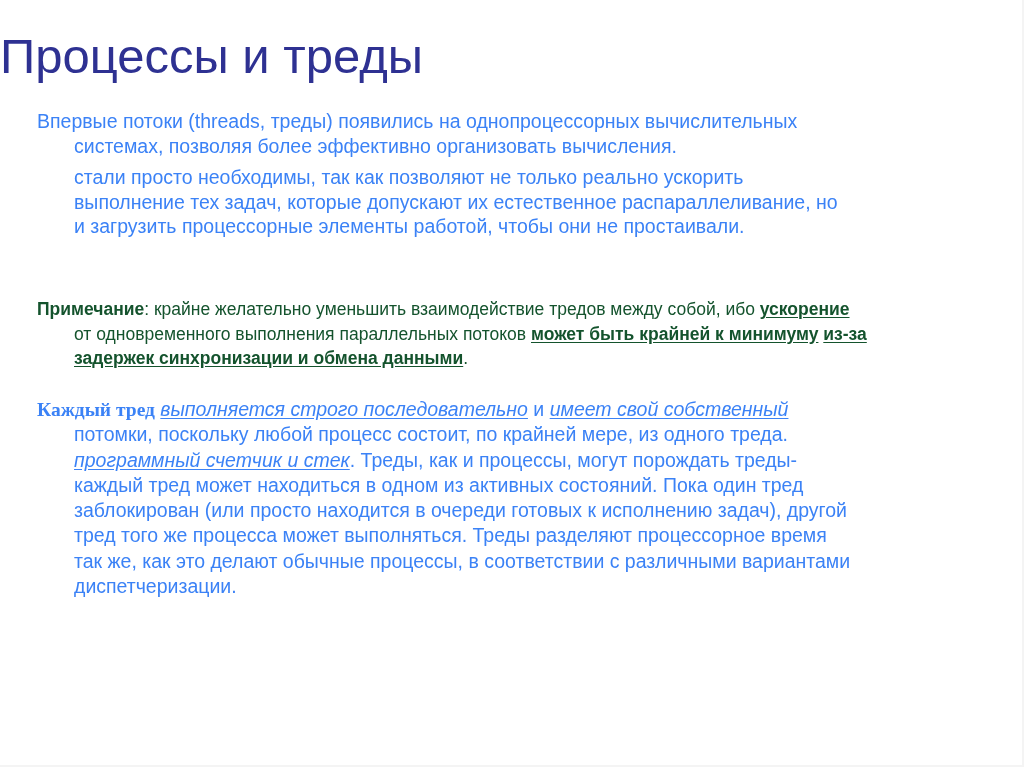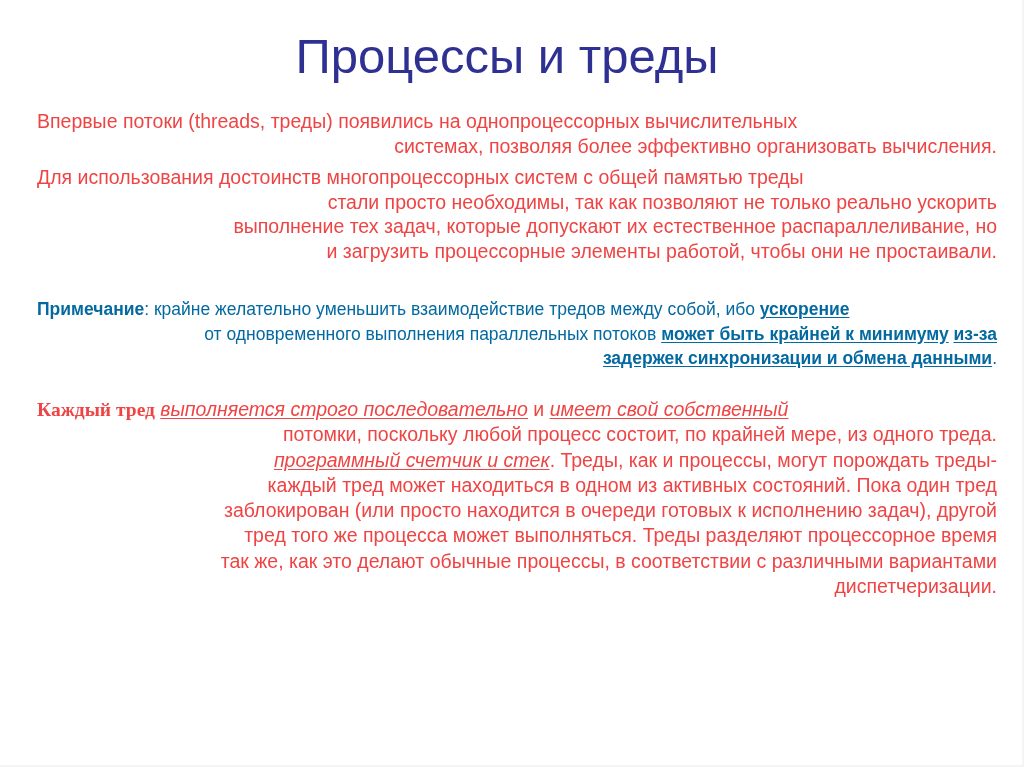--- a/index.html
+++ b/index.html
@@ -20,49 +20,47 @@
       width: 1024px; height: 767px;
       background: #ffffff;
       box-sizing: border-box;
       border-right: 2px solid #f4f4f4;
       border-bottom: 2px solid #f4f4f4;
     }
     .title {
       position: absolute;
       left: 0; right: 8px;
       top: 26px;
-      text-align: center;
       font-size: 49px;
       line-height: 60px;
       color: #2e3192;
       font-weight: normal;
       margin: 0;
     }
     .para {
       position: absolute;
       left: 37px;
       width: 960px;
       font-size: 19.5px;
       line-height: 24.5px;
-      color: #ef4444;
+      color: #3b82f6;
       margin: 0;
     }
     .para .line {
       display: block;
       white-space: nowrap;
     }
     .para .line.indent {
       padding-left: 37px;
-      text-align: right;
     }
     .p1 { top: 109px; }
     .p2 { top: 165px; }
     .note {
       top: 297px;
-      color: #0369a1;
+      color: #14532d;
       font-size: 17.5px;
       line-height: 24.5px;
     }
     .note b { font-weight: bold; }
     .note u { text-decoration: underline; text-underline-offset: 2px; }
     .p4 { top: 397px; font-size: 19.5px; line-height: 25.3px; }
     .p4 u { text-decoration: underline; text-underline-offset: 2px; font-style: italic; }
     .bold { font-weight: bold; font-family: Liberation Serif, serif; }
   </style>
 </head>
@@ -71,21 +69,20 @@
 <div class="slide">
 
   <h1 class="title">Процессы и треды</h1>
 
   <div class="para p1">
     <span class="line">Впервые потоки (threads, треды) появились на однопроцессорных вычислительных</span>
     <span class="line indent">системах, позволяя более эффективно организовать вычисления.</span>
   </div>
 
   <div class="para p2">
-    <span class="line">Для использования достоинств многопроцессорных систем с общей памятью треды</span>
     <span class="line indent">стали просто необходимы, так как позволяют не только реально ускорить</span>
     <span class="line indent">выполнение тех задач, которые допускают их естественное распараллеливание, но</span>
     <span class="line indent">и загрузить процессорные элементы работой, чтобы они не простаивали.</span>
   </div>
 
   <div class="para note">
     <span class="line"><b>Примечание</b><span>: крайне желательно уменьшить взаимодействие тредов между собой, ибо </span><b><u>ускорение</u></b></span>
     <span class="line indent"><span>от одновременного выполнения параллельных потоков </span><b><u>может быть крайней к минимуму</u></b><span> </span><b><u>из-за</u></b></span>
     <span class="line indent"><b><u>задержек синхронизации и обмена данными</u></b><span>.</span></span>
   </div>

